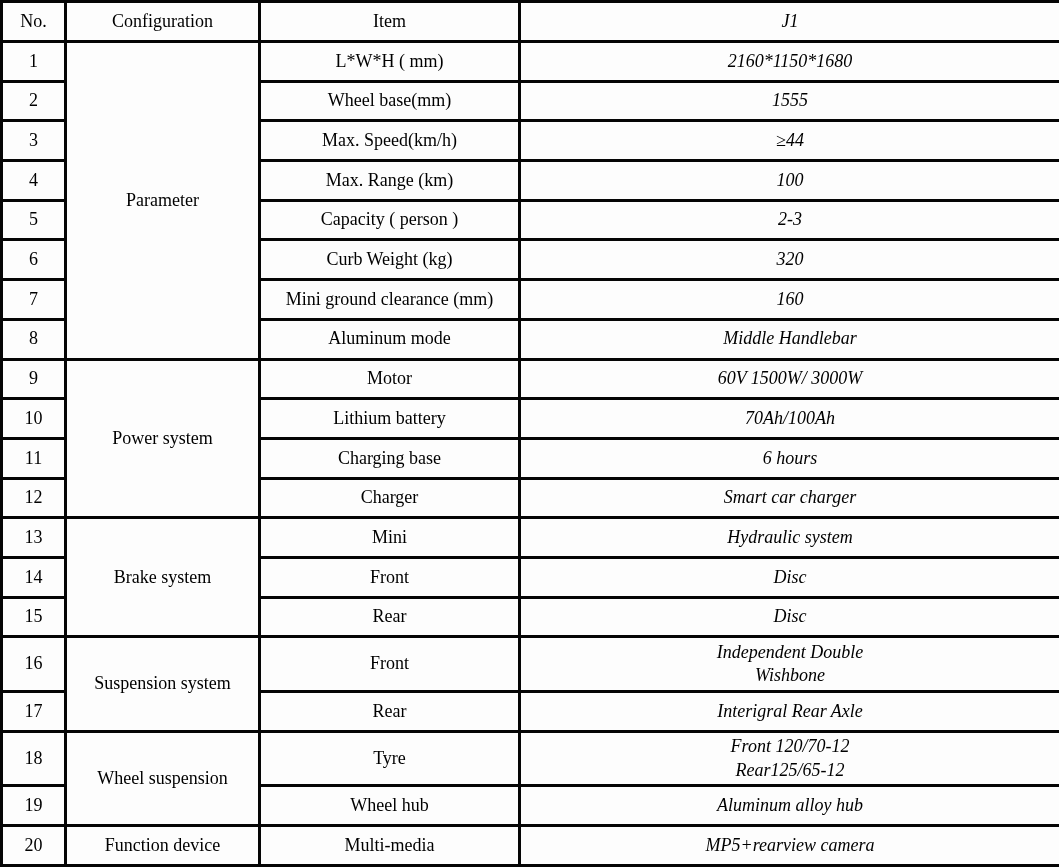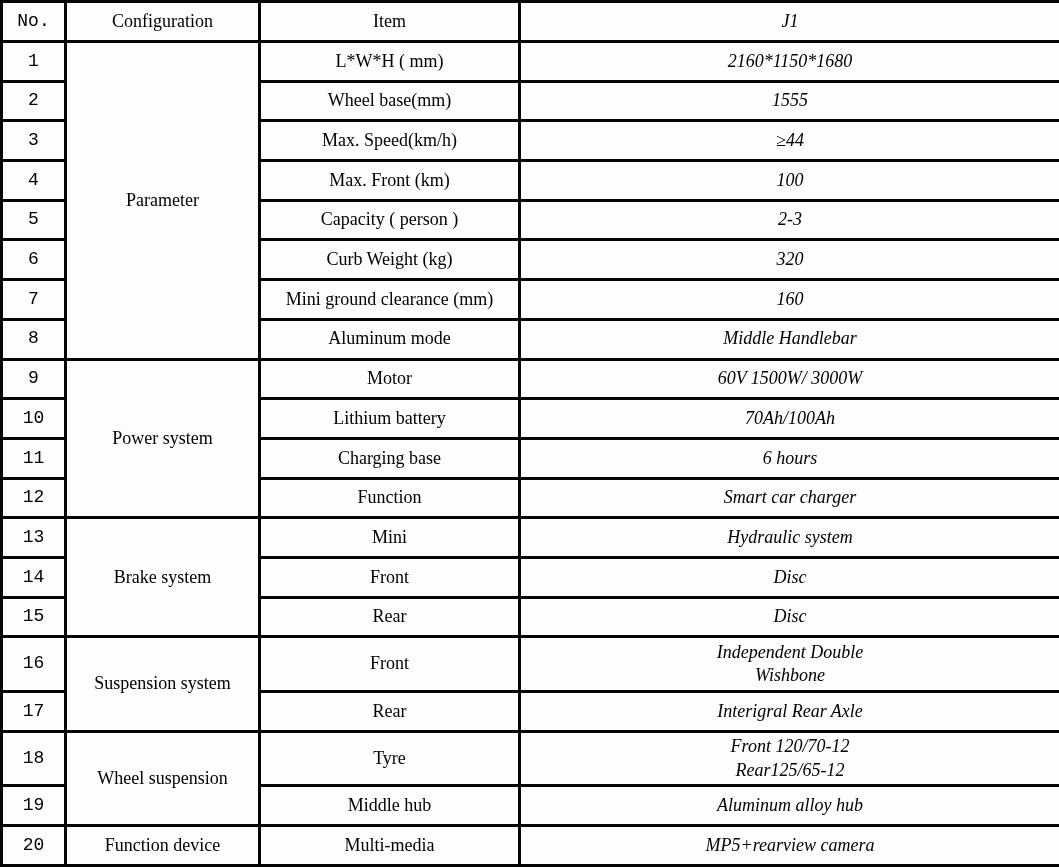--- a/index.html
+++ b/index.html
@@ -22,21 +22,21 @@
     border: 3px solid #050505;
     text-align: center;
     vertical-align: middle;
     padding: 2px 4px;
     font-weight: normal;
     line-height: 1.3;
     overflow: hidden;
   }
   .spec-table thead tr { height: 40px; }
   .spec-table tbody tr { height: 39px; }
-  .col-no     { width: 64px; font-family: Liberation Mono, monospace;  }
+  .col-no     { width: 64px;  }
   .col-config { width: 194px; }
   .col-item   { width: 260px; }
   .col-value  { width: 541px; white-space: pre-line; font-style: italic; }
 </style>
 </head>
 <body>
 
 <table class="spec-table">
   <colgroup>
     <col class="col-no">
@@ -64,21 +64,21 @@
         <td class="col-item">Wheel base(mm)</td>
         <td class="col-value">1555</td>
       </tr>
       <tr>
         <td class="col-no">3</td>
         <td class="col-item">Max. Speed(km/h)</td>
         <td class="col-value">≥44</td>
       </tr>
       <tr>
         <td class="col-no">4</td>
-        <td class="col-item">Max. Front (km)</td>
+        <td class="col-item">Max. Range (km)</td>
         <td class="col-value">100</td>
       </tr>
       <tr>
         <td class="col-no">5</td>
         <td class="col-item">Capacity ( person )</td>
         <td class="col-value">2-3</td>
       </tr>
       <tr>
         <td class="col-no">6</td>
         <td class="col-item">Curb Weight (kg)</td>
@@ -105,21 +105,21 @@
         <td class="col-item">Lithium battery</td>
         <td class="col-value">70Ah/100Ah</td>
       </tr>
       <tr>
         <td class="col-no">11</td>
         <td class="col-item">Charging base</td>
         <td class="col-value">6 hours</td>
       </tr>
       <tr>
         <td class="col-no">12</td>
-        <td class="col-item">Function</td>
+        <td class="col-item">Charger</td>
         <td class="col-value">Smart car charger</td>
       </tr>
       <tr>
         <td class="col-no">13</td>
         <td class="col-config" rowspan="3">Brake system</td>
         <td class="col-item">Mini</td>
         <td class="col-value">Hydraulic system</td>
       </tr>
       <tr>
         <td class="col-no">14</td>
@@ -145,21 +145,21 @@
       </tr>
       <tr>
         <td class="col-no">18</td>
         <td class="col-config" rowspan="2">Wheel suspension</td>
         <td class="col-item">Tyre</td>
         <td class="col-value">Front 120/70-12
 Rear125/65-12</td>
       </tr>
       <tr>
         <td class="col-no">19</td>
-        <td class="col-item">Middle hub</td>
+        <td class="col-item">Wheel hub</td>
         <td class="col-value">Aluminum alloy hub</td>
       </tr>
       <tr>
         <td class="col-no">20</td>
         <td class="col-config" rowspan="1">Function device</td>
         <td class="col-item">Multi-media</td>
         <td class="col-value">MP5+rearview camera</td>
       </tr>
     </tbody>
 </table>

